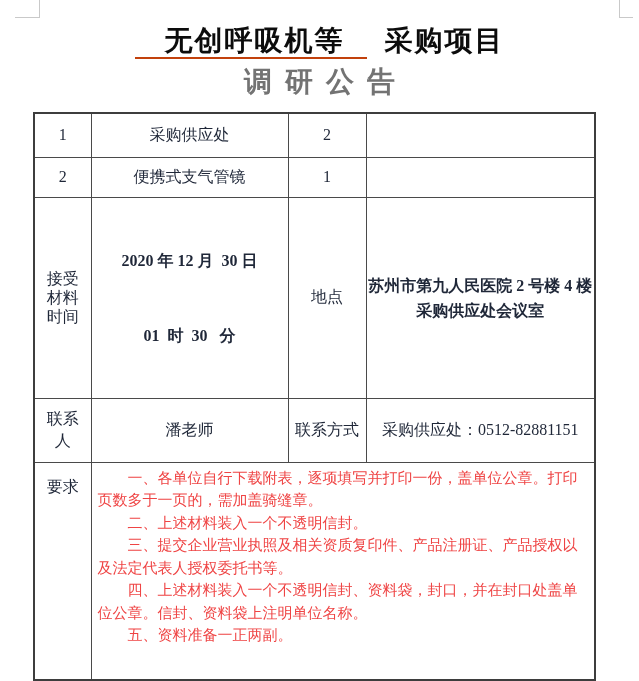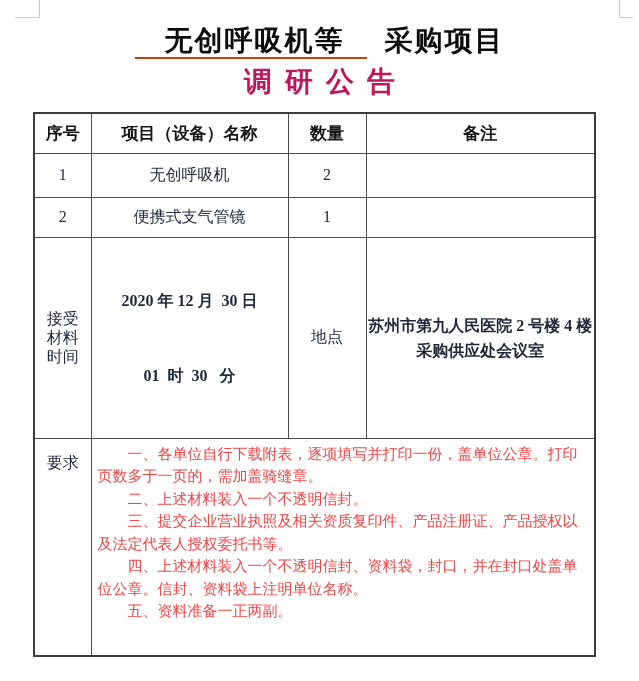--- a/index.html
+++ b/index.html
@@ -28,21 +28,21 @@
   }
   .title-underlined {
     border-bottom: 2px solid #c2410c;
     padding: 0 22px 1px 30px;
   }
   .title-rest { margin-left: 18px; }
   .title-line2 {
     text-align: center;
     font-size: 28px;
     font-weight: 600;
-    color: #be185d;
+    color: #737373;
     letter-spacing: 13px;
     padding-left: 13px;
     margin-top: 7px;
     line-height: 34px;
   }
 
   
   table.doc-table {
     border-collapse: collapse;
     table-layout: fixed;
@@ -92,29 +92,23 @@
 <div class="title-line2">调研公告</div>
 
 <table class="doc-table">
   <colgroup>
     <col style="width:57px">
       <col style="width:197px">
       <col style="width:78px">
       <col style="width:229px">
   </colgroup>
   <tbody>
-      <tr class="hdr-row">
-    <th>序号</th>
-    <th>项目（设备）名称</th>
-    <th>数量</th>
-    <th>备注</th>
-  </tr>
   <tr class="item-row1">
     <td>1</td>
-    <td>无创呼吸机</td>
+    <td>采购供应处</td>
     <td>2</td>
     <td></td>
   </tr>
   <tr class="item-row2">
     <td>2</td>
     <td>便携式支气管镜</td>
     <td>1</td>
     <td></td>
   </tr>
   <tr class="accept-row">
@@ -132,20 +126,31 @@
       </div>
     </td>
     <td>地点</td>
     <td>
       <div class="two-line" style="white-space:normal; line-height:25px;">
         <div>苏州市第九人民医院 2 号楼 4 楼</div>
         <div>采购供应处会议室</div>
       </div>
     </td>
   </tr>
+  <tr class="contact-row">
+    <td>
+      <div class="cell-label-multiline" style="line-height:22px;">
+        <div>联系</div>
+        <div>人</div>
+      </div>
+    </td>
+    <td>潘老师</td>
+    <td>联系方式</td>
+    <td>采购供应处：0512-82881151</td>
+  </tr>
   <tr class="req-row">
     <td class="req-label-cell">要求</td>
     <td class="req-content-cell" colspan="3">
       <p>一、各单位自行下载附表，逐项填写并打印一份，盖单位公章。打印页数多于一页的，需加盖骑缝章。</p>
       <p>二、上述材料装入一个不透明信封。</p>
       <p>三、提交企业营业执照及相关资质复印件、产品注册证、产品授权以及法定代表人授权委托书等。</p>
       <p>四、上述材料装入一个不透明信封、资料袋，封口，并在封口处盖单位公章。信封、资料袋上注明单位名称。</p>
       <p>五、资料准备一正两副。</p>
 
     </td>

